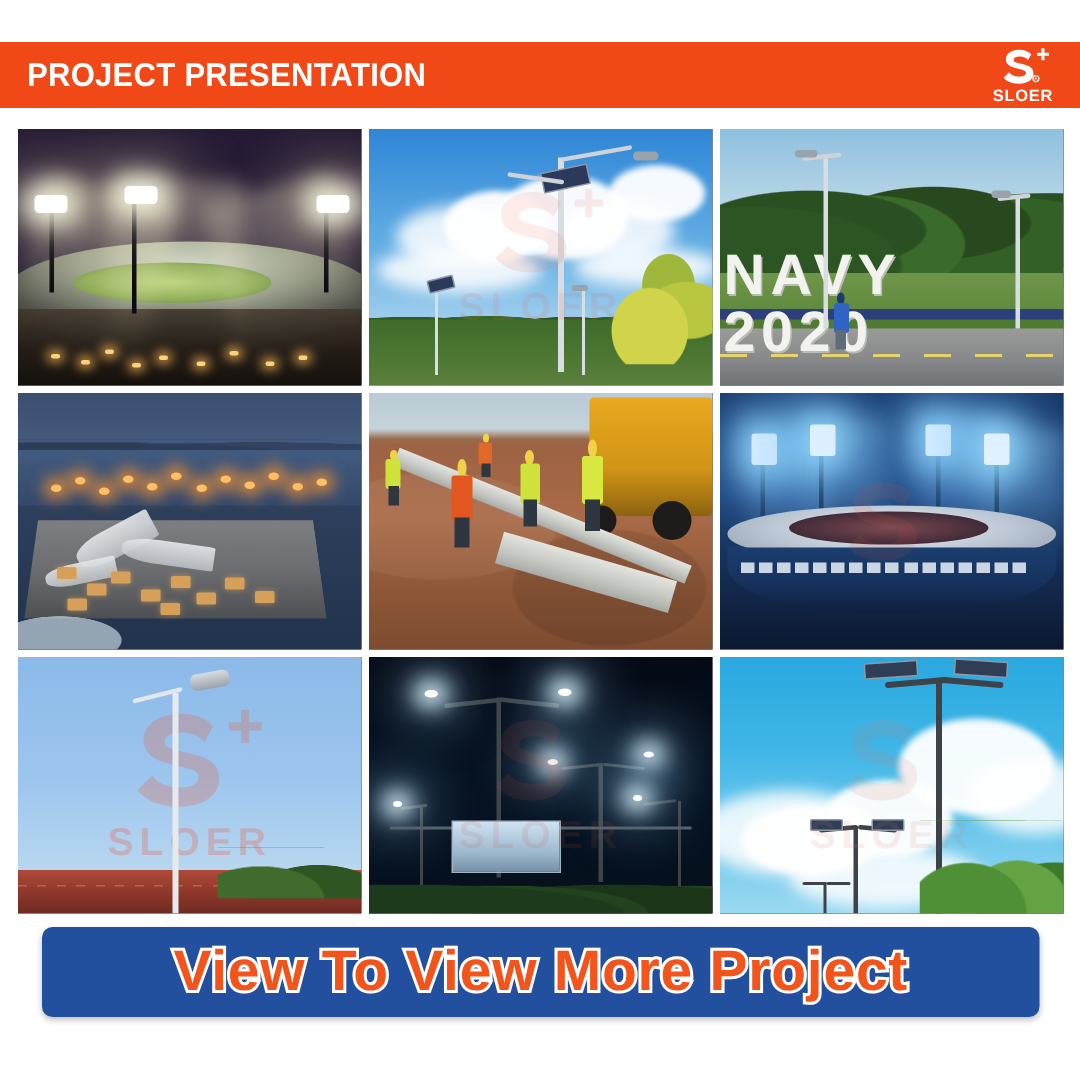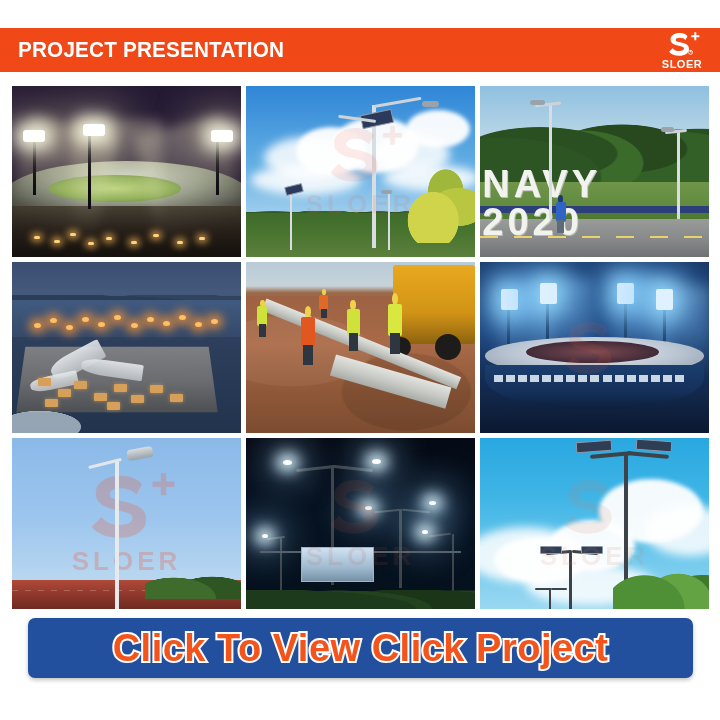--- a/index.html
+++ b/index.html
@@ -748,16 +748,16 @@
             <path d="M25.5 5.2c-1.6-2.0-4.4-3.1-7.8-3.1-5.3 0-9.1 2.6-9.1 6.4 0 3.1 2.2 4.9 6.9 6.0l3.2 0.75c2.4 0.57 3.3 1.2 3.3 2.3 0 1.5-1.8 2.5-4.6 2.5-3.0 0-5.3-1.0-6.7-2.9l-3.6 3.6c2.0 2.6 5.6 4.0 10.1 4.0 5.8 0 9.8-2.7 9.8-6.8 0-3.2-2.1-5.0-6.8-6.1l-3.3-0.78c-2.3-0.54-3.2-1.1-3.2-2.1 0-1.4 1.6-2.3 4.1-2.3 2.5 0 4.4 0.85 5.6 2.4z" fill="#dd7a60"></path>
           </svg>
           <div class="wm-text" style="color:#cf7a60;">SLOER</div>
         </div>
       </div>
     </div>
 
   </div>
 
   <div class="cta">
-    <span class="cta-text">Click To View Click Project</span>
+    <span class="cta-text">View To View More Project</span>
   </div>
 
 </div>
 
 </body></html>

